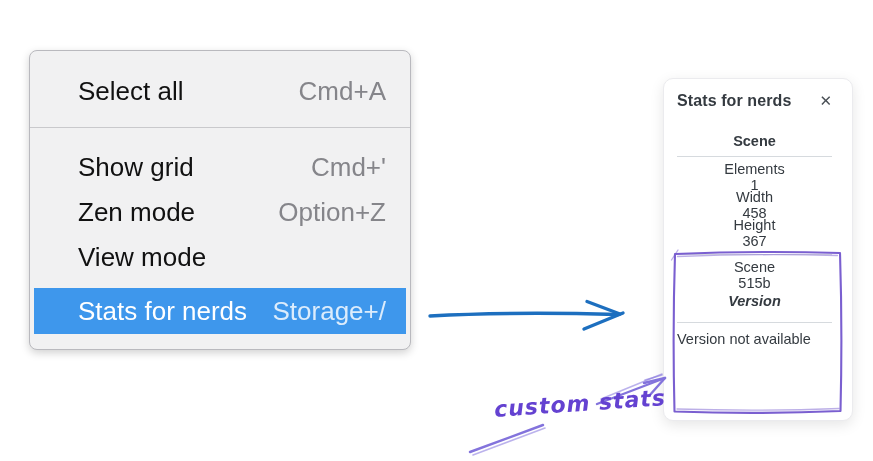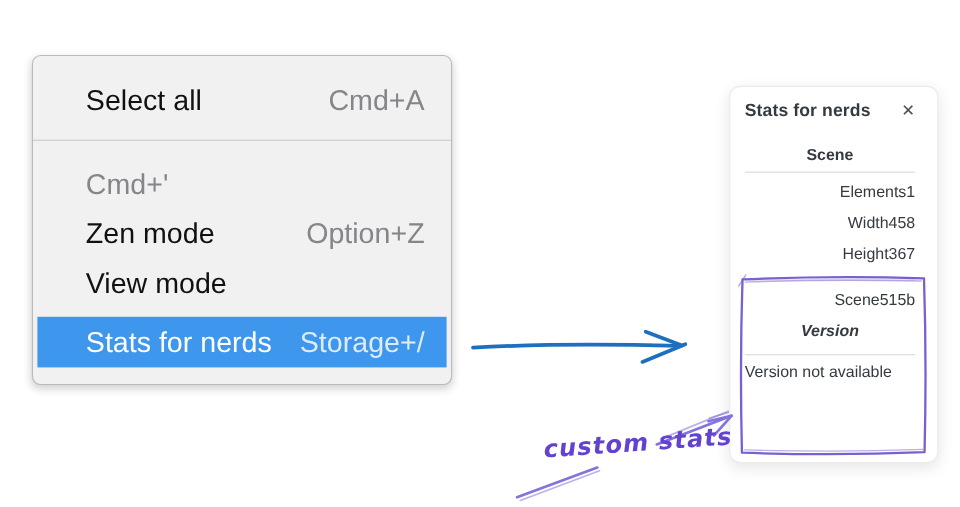--- a/index.html
+++ b/index.html
@@ -61,21 +61,21 @@
     text-align:center;font-weight:bold;font-size:14.5px;height:18px;line-height:18px;
   }
   .section-title.scene{margin-top:21px;}
   .section-title.storage{margin-top:6px;}
   .section-title.version{margin-top:5px;font-style:italic;}
   .stats-divider{height:1px;background:var(--panel-divider,#d6dade);}
   .stats-divider.d1{margin-top:6px;}
   .stats-divider.d2{margin-top:9px;}
   .stats-divider.d3{margin-top:12px;}
   .stat-row{
-    height:28px;display:flex;align-items:center;justify-content:flex-end;
+    height:28px;display:flex;align-items:center;justify-content:flex-start;flex-direction:column;
   }
   .stat-rows{margin-top:4px;}
   .stat-note{height:28px;display:flex;align-items:center;margin-top:2px;white-space:nowrap;}
 
   
   .svg-abs{position:absolute;pointer-events:none;}
   .blue-arrow-path{stroke:var(--arrow-blue,#1d6fbf);stroke-width:3.4;fill:none;stroke-linecap:round;stroke-linejoin:round;}
   .purple-path{stroke:var(--annotation-stroke,#7e6bd8);stroke-width:2.4;fill:none;stroke-linecap:round;stroke-linejoin:round;}
   .purple-path.echo{stroke-width:1.6;opacity:.55;}
   .purple-rect-path{stroke:var(--annotation-rect,#7a5fd0);stroke-width:2.1;fill:none;stroke-linecap:round;stroke-linejoin:round;}
@@ -92,20 +92,21 @@
 </head>
 <body>
 
 <div class="context-menu">
   <div class="menu-row first">
     <span>Select all</span>
     <span class="shortcut">Cmd+A</span>
   </div>
   <div class="menu-divider"></div>
   <div class="menu-row">
+    <span>Show grid</span>
     <span class="shortcut">Cmd+'</span>
   </div>
   <div class="menu-row">
     <span>Zen mode</span>
     <span class="shortcut">Option+Z</span>
   </div>
   <div class="menu-row">
     <span>View mode</span>
   </div>
   <div class="menu-row highlighted">

